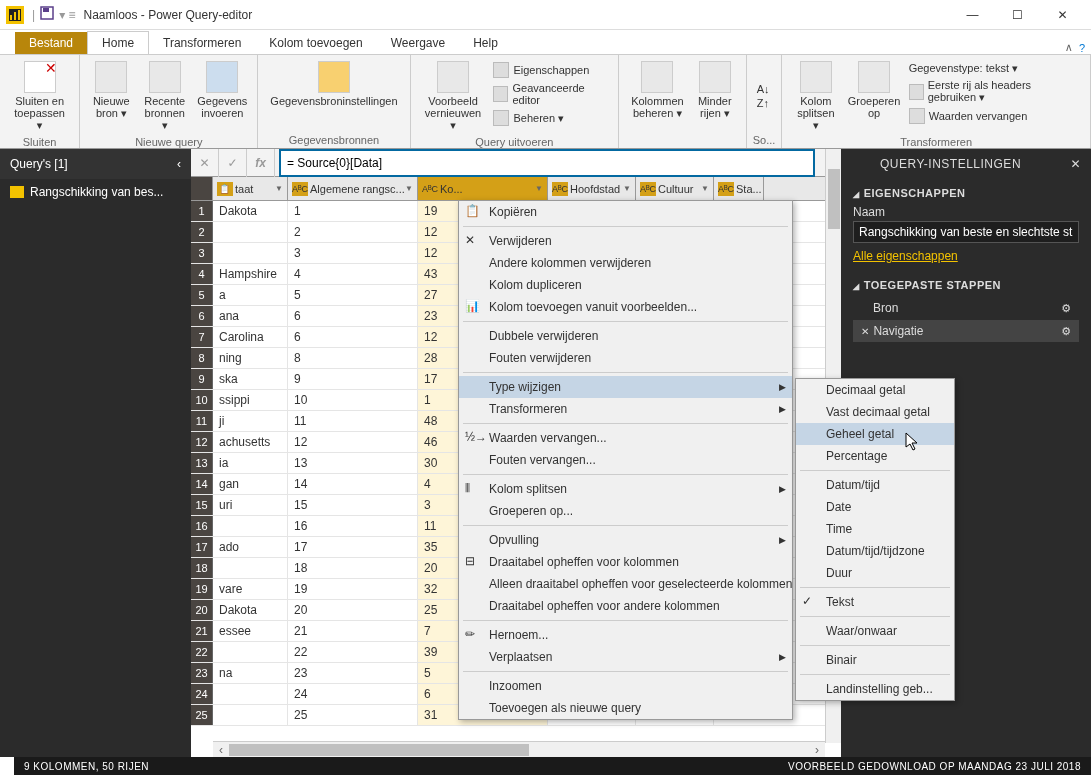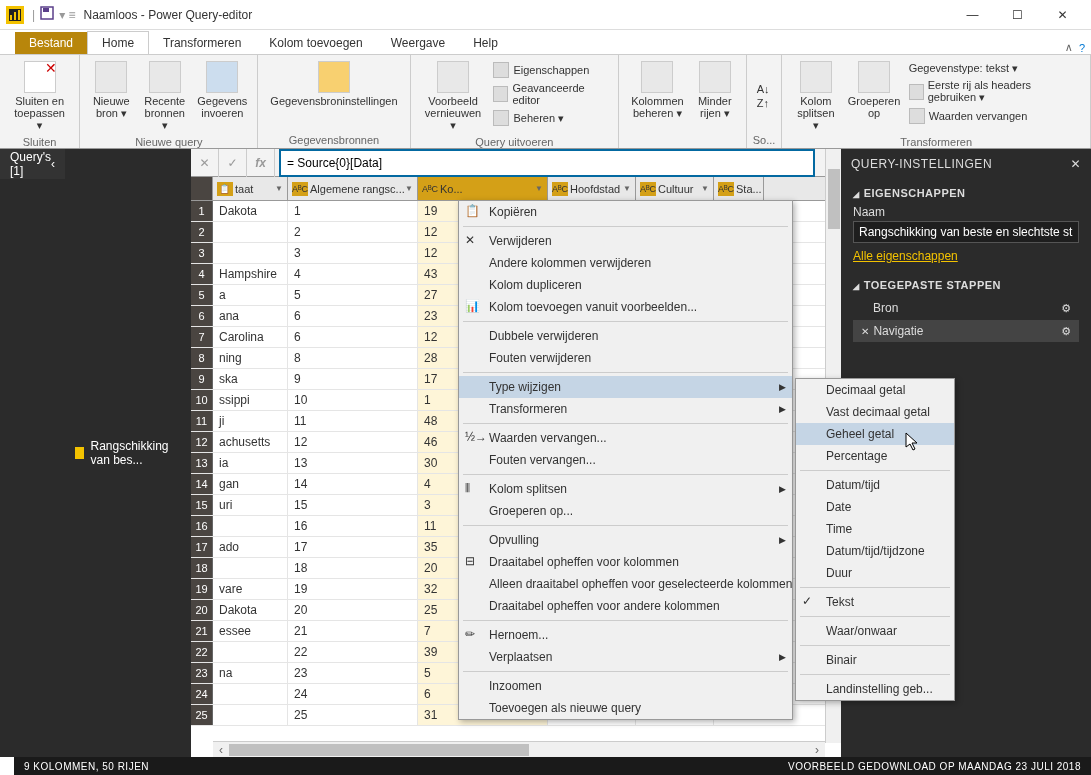--- a/index.html
+++ b/index.html
@@ -18,21 +18,21 @@
 .ribbon-group { border-right: 1px solid #ccc; display: flex; flex-direction: column; padding: 4px 6px 0 6px; }
 .ribbon-group .group-content { display: flex; flex: 1; }
 .ribbon-group .group-label { text-align: center; font-size: 11px; color: #666; padding: 2px 0; }
 .ribbon-btn { display: flex; flex-direction: column; align-items: center; justify-content: flex-start; padding: 2px 6px; min-width: 50px; text-align: center; font-size: 11px; }
 .ribbon-btn .icn { width: 32px; height: 32px; background: #e8e8e8; border: 1px solid #ccc; margin-bottom: 2px; }
 .ribbon-small-list { display: flex; flex-direction: column; justify-content: flex-start; gap: 2px; padding-top: 2px; }
 .ribbon-small { display: flex; align-items: center; font-size: 11px; padding: 1px 4px; }
 .ribbon-small .sicn { width: 16px; height: 16px; background: #ddd; border: 1px solid #bbb; margin-right: 4px; }
 
 .main { display: flex; position: absolute; top: 149px; left: 0; right: 0; bottom: 18px; }
-.queries-pane { width: 191px; background: #2b2b2b; color: #fff; display: flex; }
+.queries-pane { width: 191px; background: #2b2b2b; color: #fff; display: flex; flex-direction: column; }
 .queries-header { height: 30px; background: #333; display: flex; align-items: center; padding: 0 10px; font-size: 12px; }
 .queries-header .chev { margin-left: auto; }
 .queries-item { display: flex; align-items: center; padding: 6px 10px; font-size: 12px; }
 .queries-item .tbl-icon { width: 14px; height: 12px; background: #f3c200; margin-right: 6px; }
 
 .center { flex: 1; display: flex; flex-direction: column; position: relative; background: #fff; }
 .formula-bar { height: 28px; display: flex; align-items: center; border-bottom: 1px solid #999; background: #f3f3f3; }
 .formula-bar .fb-btn { width: 28px; height: 28px; display: flex; align-items: center; justify-content: center; border-right: 1px solid #ccc; color: #999; }
 .formula-bar .fx { font-style: italic; font-weight: bold; }
 .formula-bar input { flex: 1; height: 28px; margin: 0 4px; border: 2px solid #0369a1; padding: 0 6px; font-size: 12px; }
@@ -54,21 +54,21 @@
 .data-row:nth-child(even) { }
 
 .scroll-right { position: absolute; right: 0; top: 0; bottom: 14px; width: 16px; background: #f0f0f0; border-left: 1px solid #ccc; }
 .scroll-right .thumb { width: 12px; margin: 2px; background: #c0c0c0; height: 60px; position: absolute; top: 18px; }
 .scroll-bottom { position: absolute; left: 22px; right: 16px; bottom: 0; height: 16px; background: #f0f0f0; border-top: 1px solid #ccc; display: flex; align-items: center; }
 .scroll-bottom .arrow { width: 16px; text-align: center; color: #666; }
 .scroll-bottom .track { flex: 1; position: relative; height: 12px; }
 .scroll-bottom .thumb { position: absolute; left: 0; width: 300px; height: 12px; background: #c0c0c0; }
 
 .settings-pane { width: 250px; background: #2b2b2b; color: #ddd; display: flex; flex-direction: column; }
-.settings-header { height: 30px; display: flex; align-items: center; padding: 0 10px; font-size: 12px; letter-spacing: 0.5px; }
+.settings-header { height: 30px; display: flex; align-items: center; padding: 0 10px; font-size: 12px; letter-spacing: 0.5px; margin-left: 29px; }
 .settings-header .close { margin-left: auto; }
 .settings-section { padding: 8px 12px; }
 .settings-section .sec-title { font-size: 11px; font-weight: bold; letter-spacing: 0.5px; margin-bottom: 6px; }
 .settings-section .sec-title::before { content: "◢"; font-size: 8px; margin-right: 4px; transform: rotate(0); display: inline-block; }
 .settings-section input { width: 100%; background: #1e1e1e; border: 1px solid #555; color: #fff; padding: 3px 5px; font-size: 12px; }
 .settings-section .link { color: #f3c200; text-decoration: underline; font-size: 12px; margin-top: 6px; display: inline-block; }
 .steps-list .step { padding: 4px 8px; font-size: 12px; display: flex; align-items: center; margin: 1px 0; }
 .steps-list .step.active { background: #444; }
 .steps-list .step .gear { margin-left: auto; font-size: 11px; }
 .steps-list .step .x { margin-right: 4px; font-size: 10px; }

